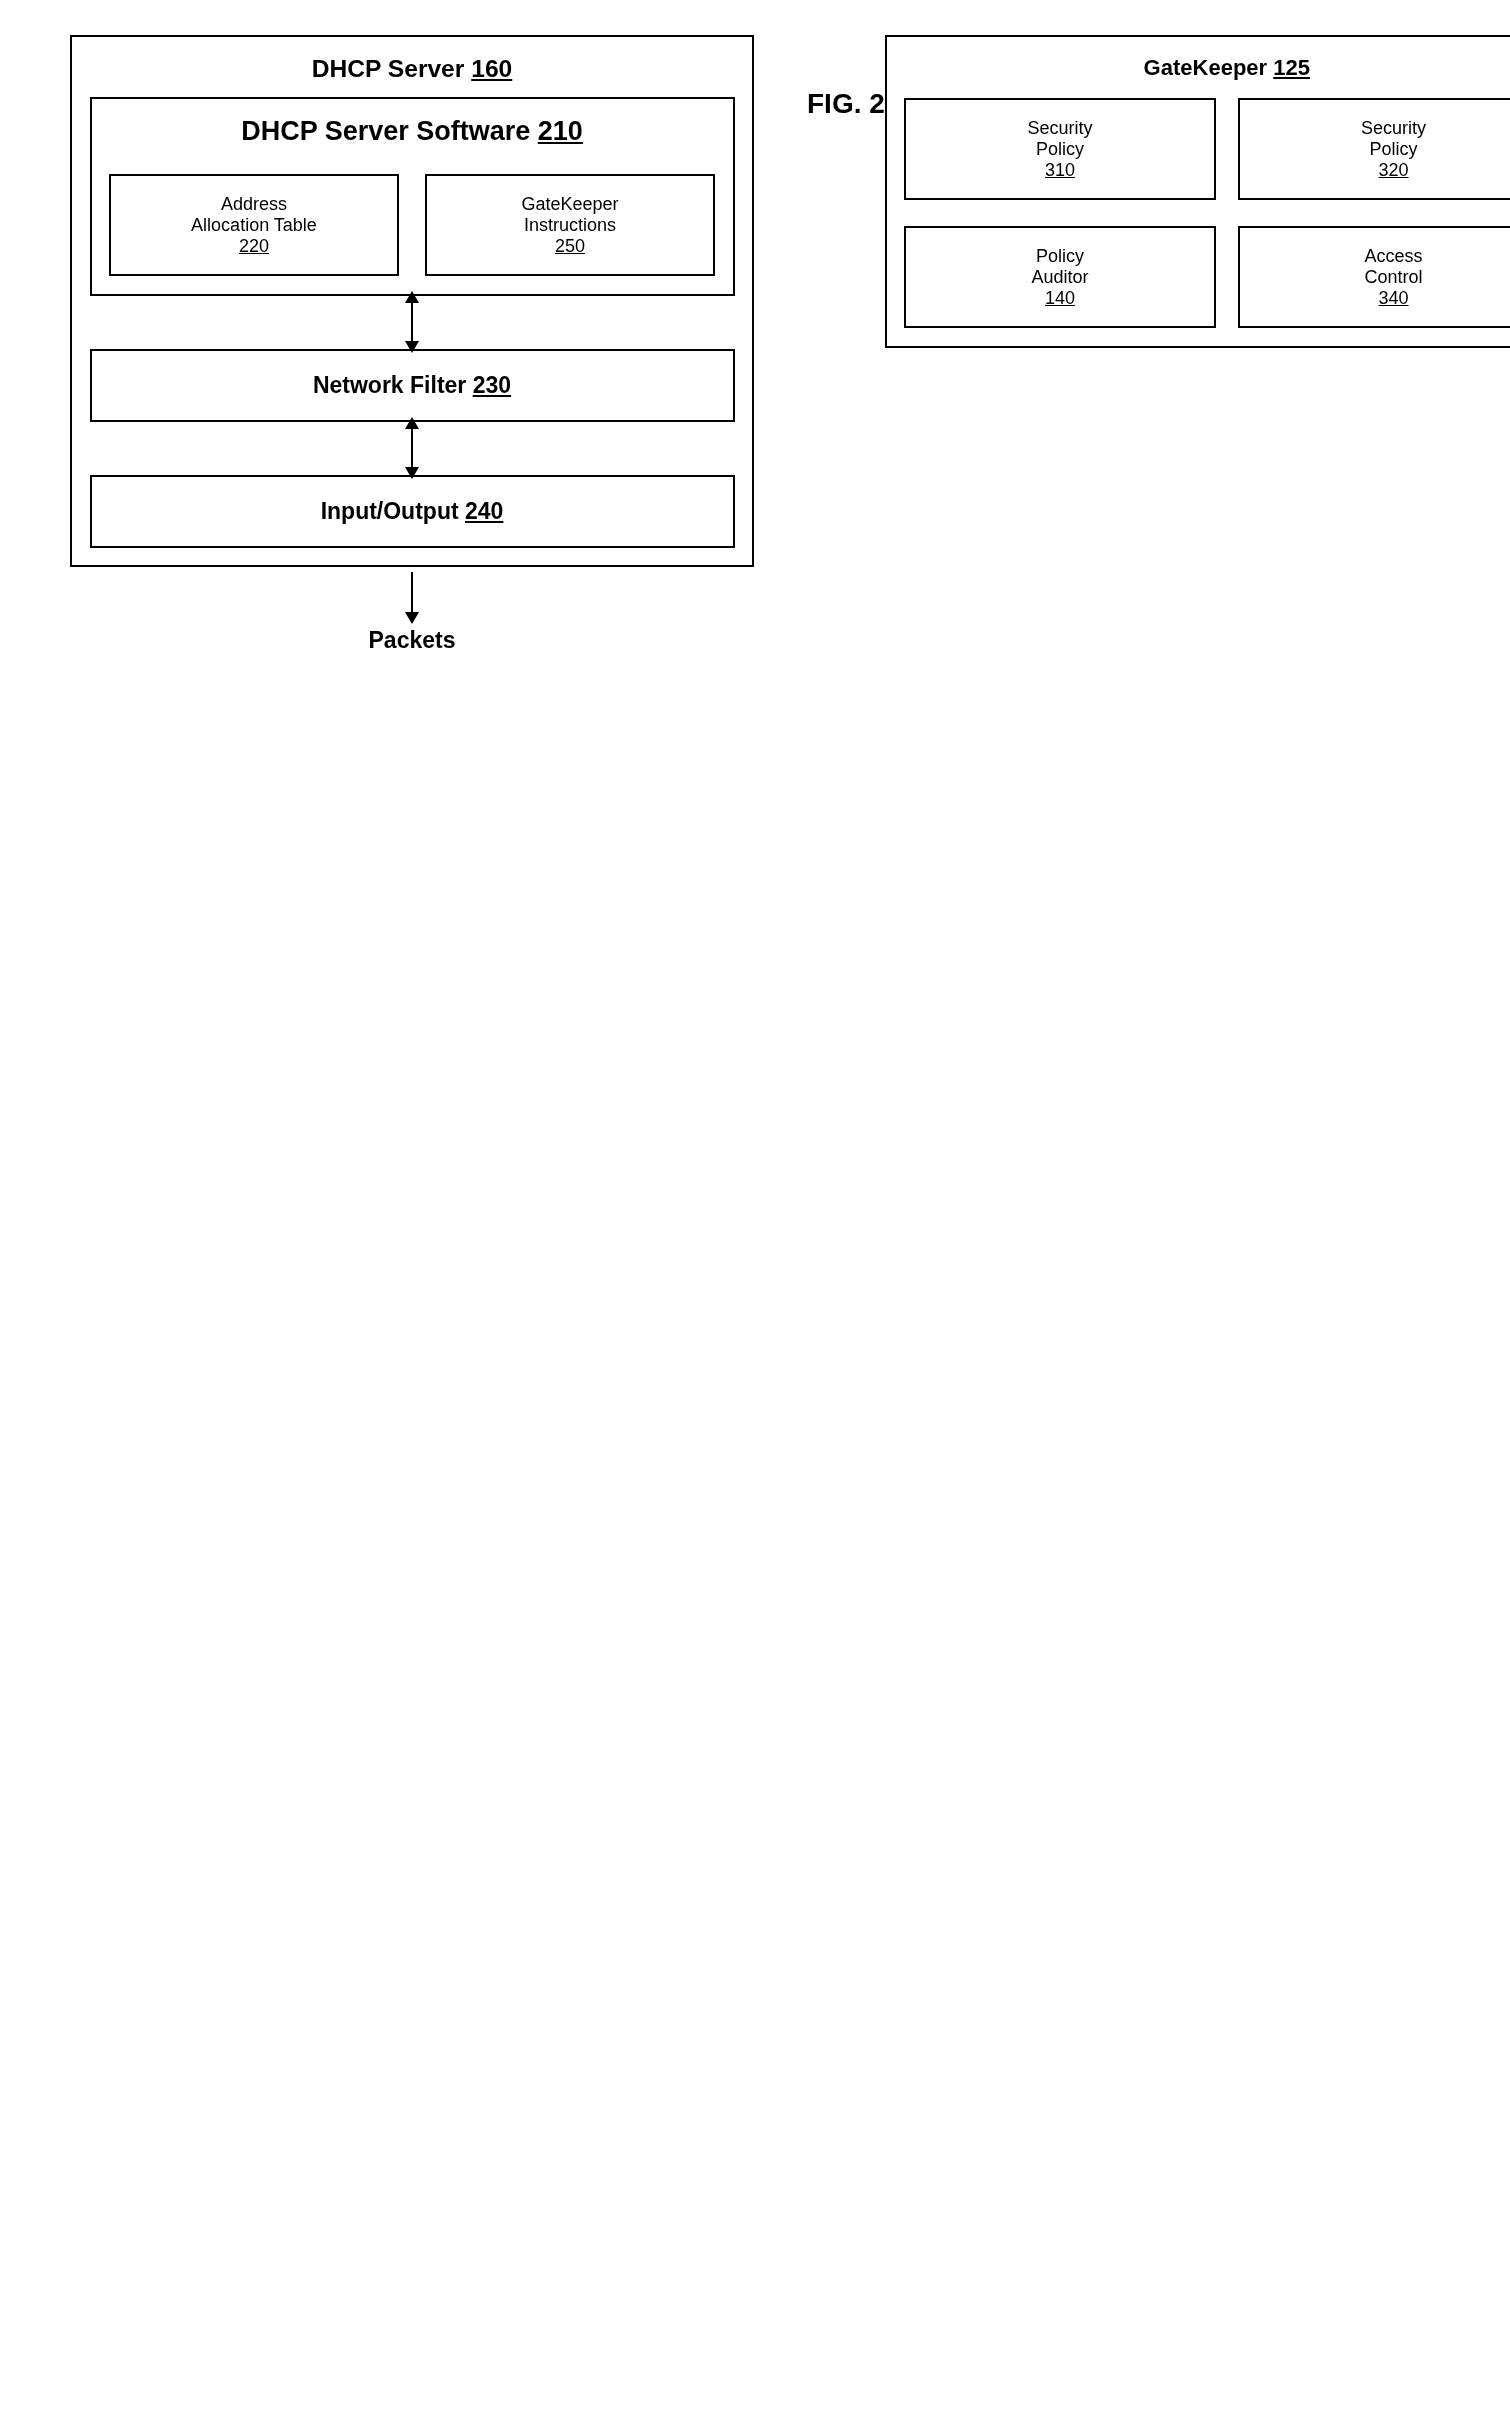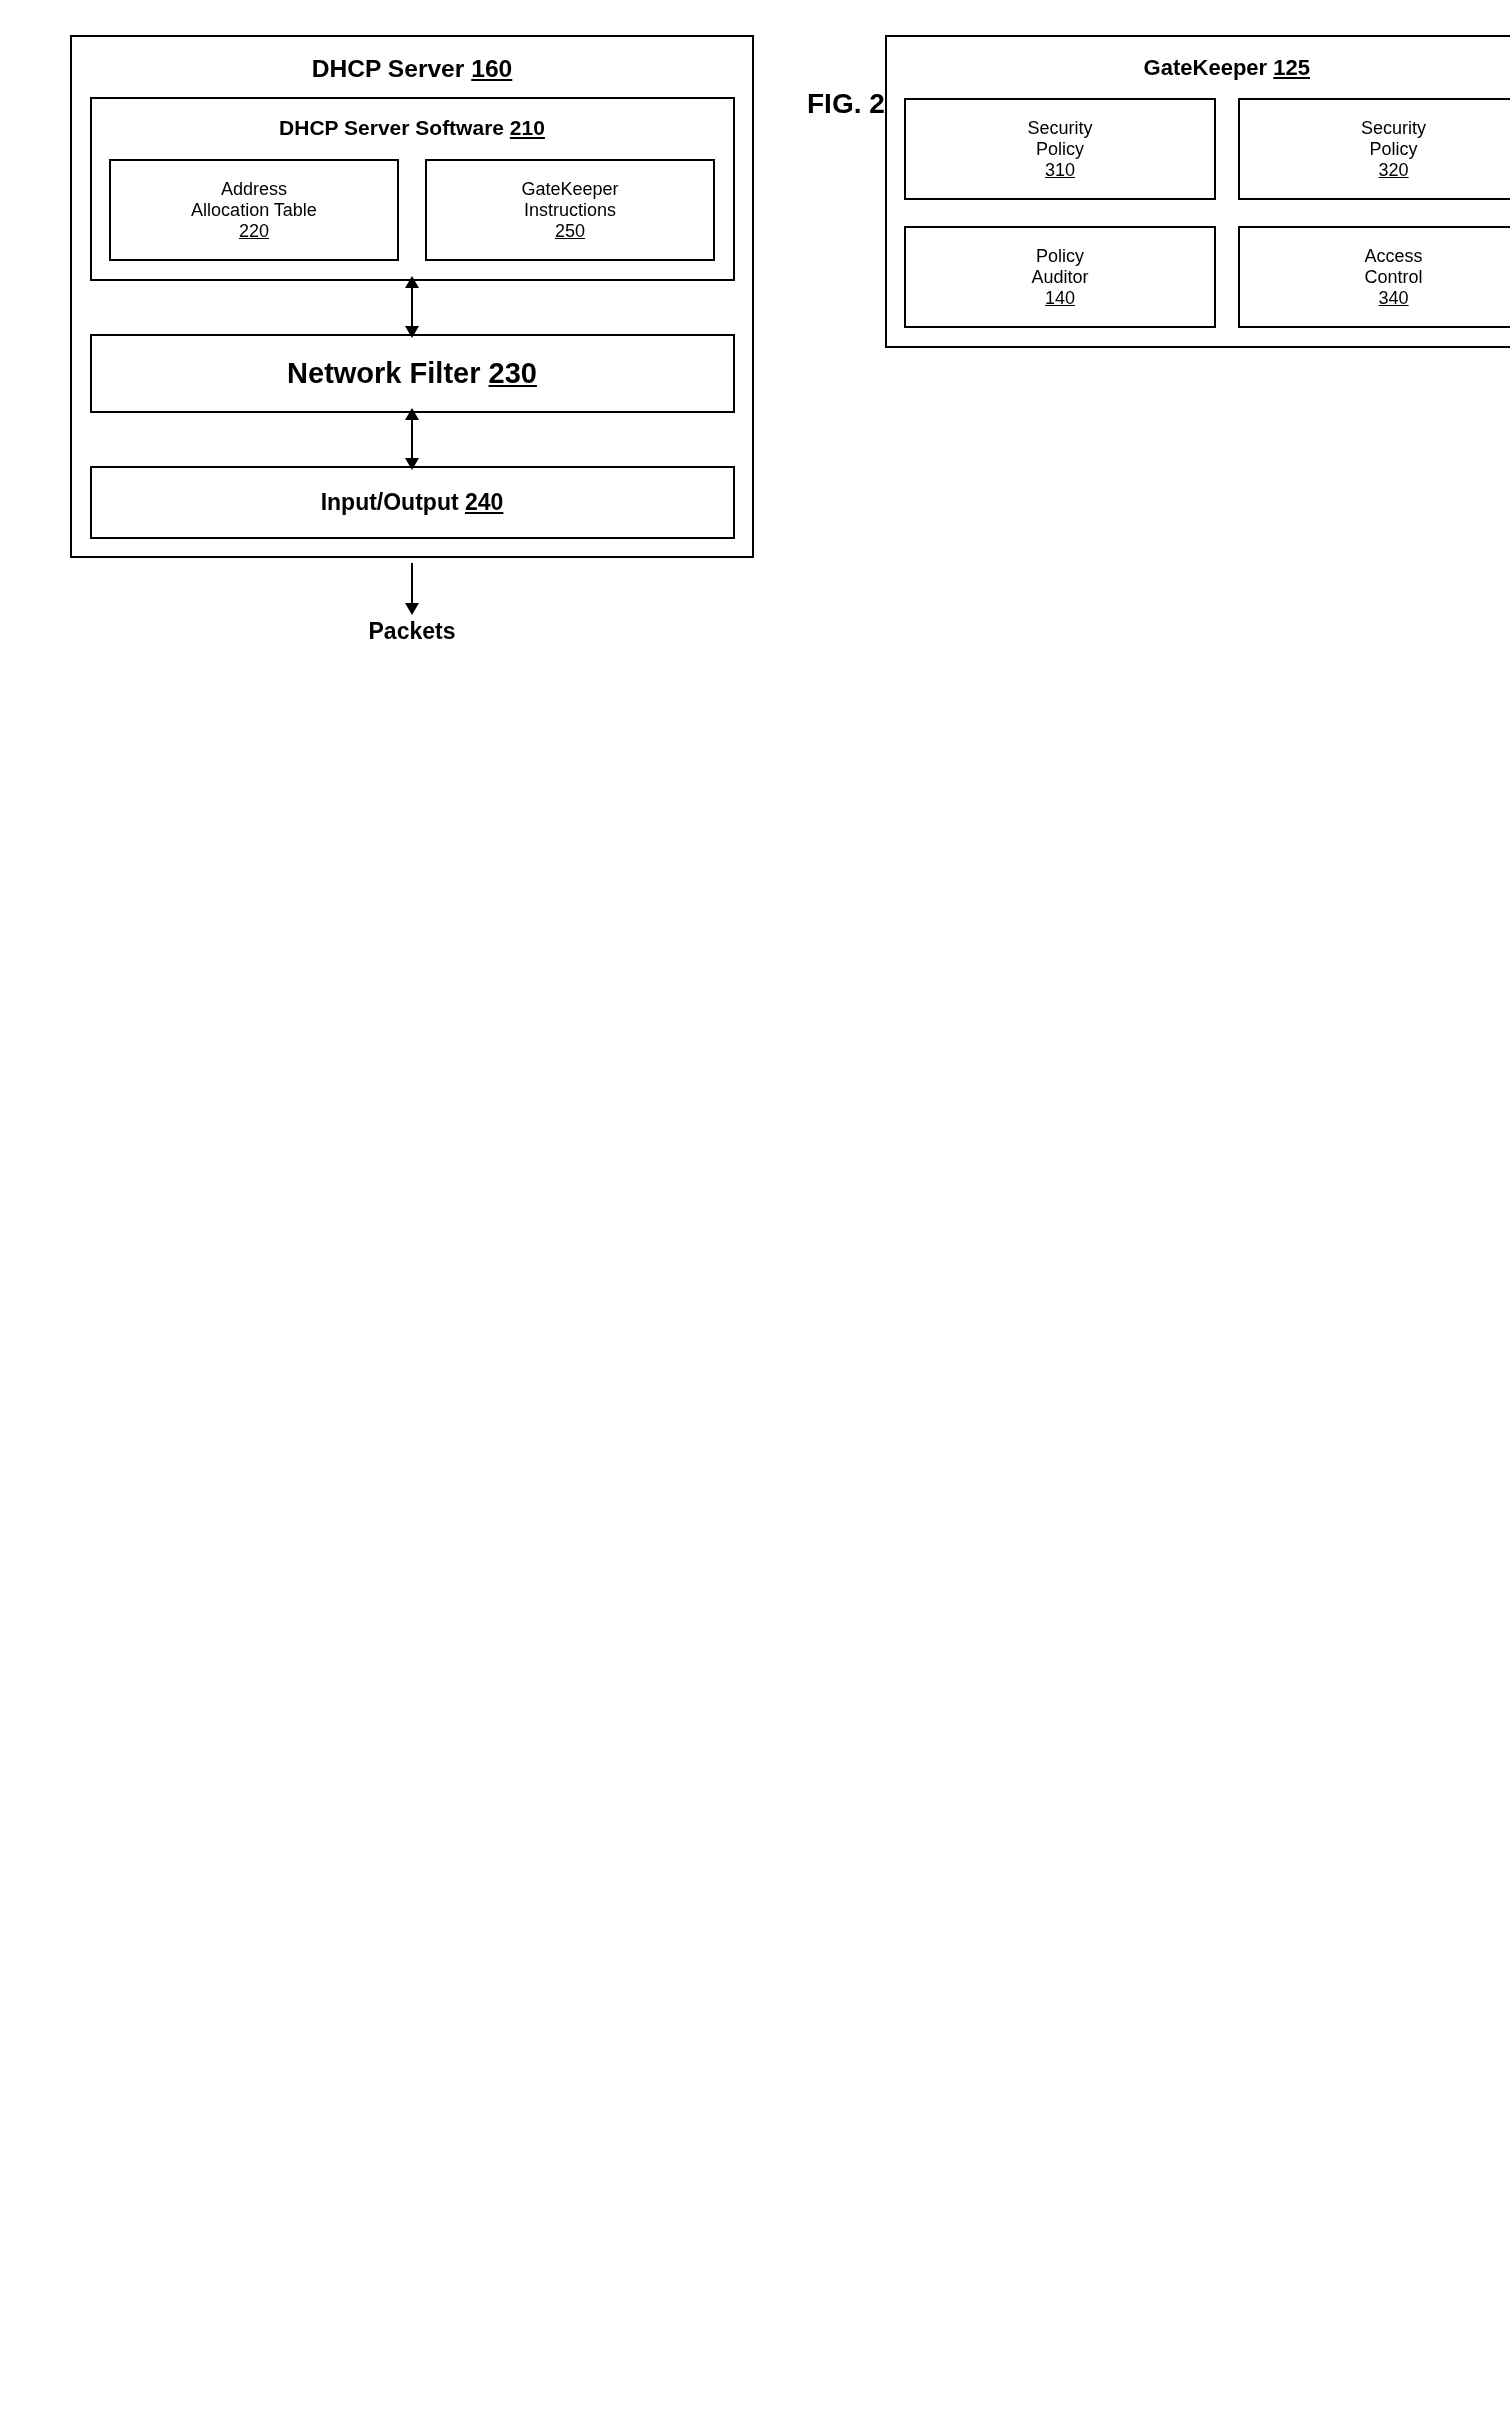--- a/index.html
+++ b/index.html
@@ -58,24 +58,24 @@
       text-decoration: underline;
     }
 
     .inner-software-box {
       border: 2.6px solid #000;
       padding: 17.5px;
       margin-bottom: 0;
     }
 
     .software-title {
-      font-size: 21px;
-      font-weight: bold;
-      text-align: center;
-      margin-bottom: 19px;
+      font-size: 27px;
+      font-weight: bold;
+      text-align: center;
+      margin-bottom: 27px;
     }
 
     .two-col-boxes {
       display: flex;
       flex-direction: row;
       gap: 26px;
       justify-content: center;
     }
 
     .small-box {
@@ -153,21 +153,21 @@
       height: 0;
       border-left: 7px solid transparent;
       border-right: 7px solid transparent;
       border-top: 12.3px solid #000;
     }
 
     .filter-box {
       border: 2.6px solid #000;
       padding: 21px;
       text-align: center;
-      font-size: 29px;
+      font-size: 23px;
       font-weight: bold;
     }
 
     .io-box {
       border: 2.6px solid #000;
       padding: 21px;
       text-align: center;
       font-size: 23px;
       font-weight: bold;
     }

